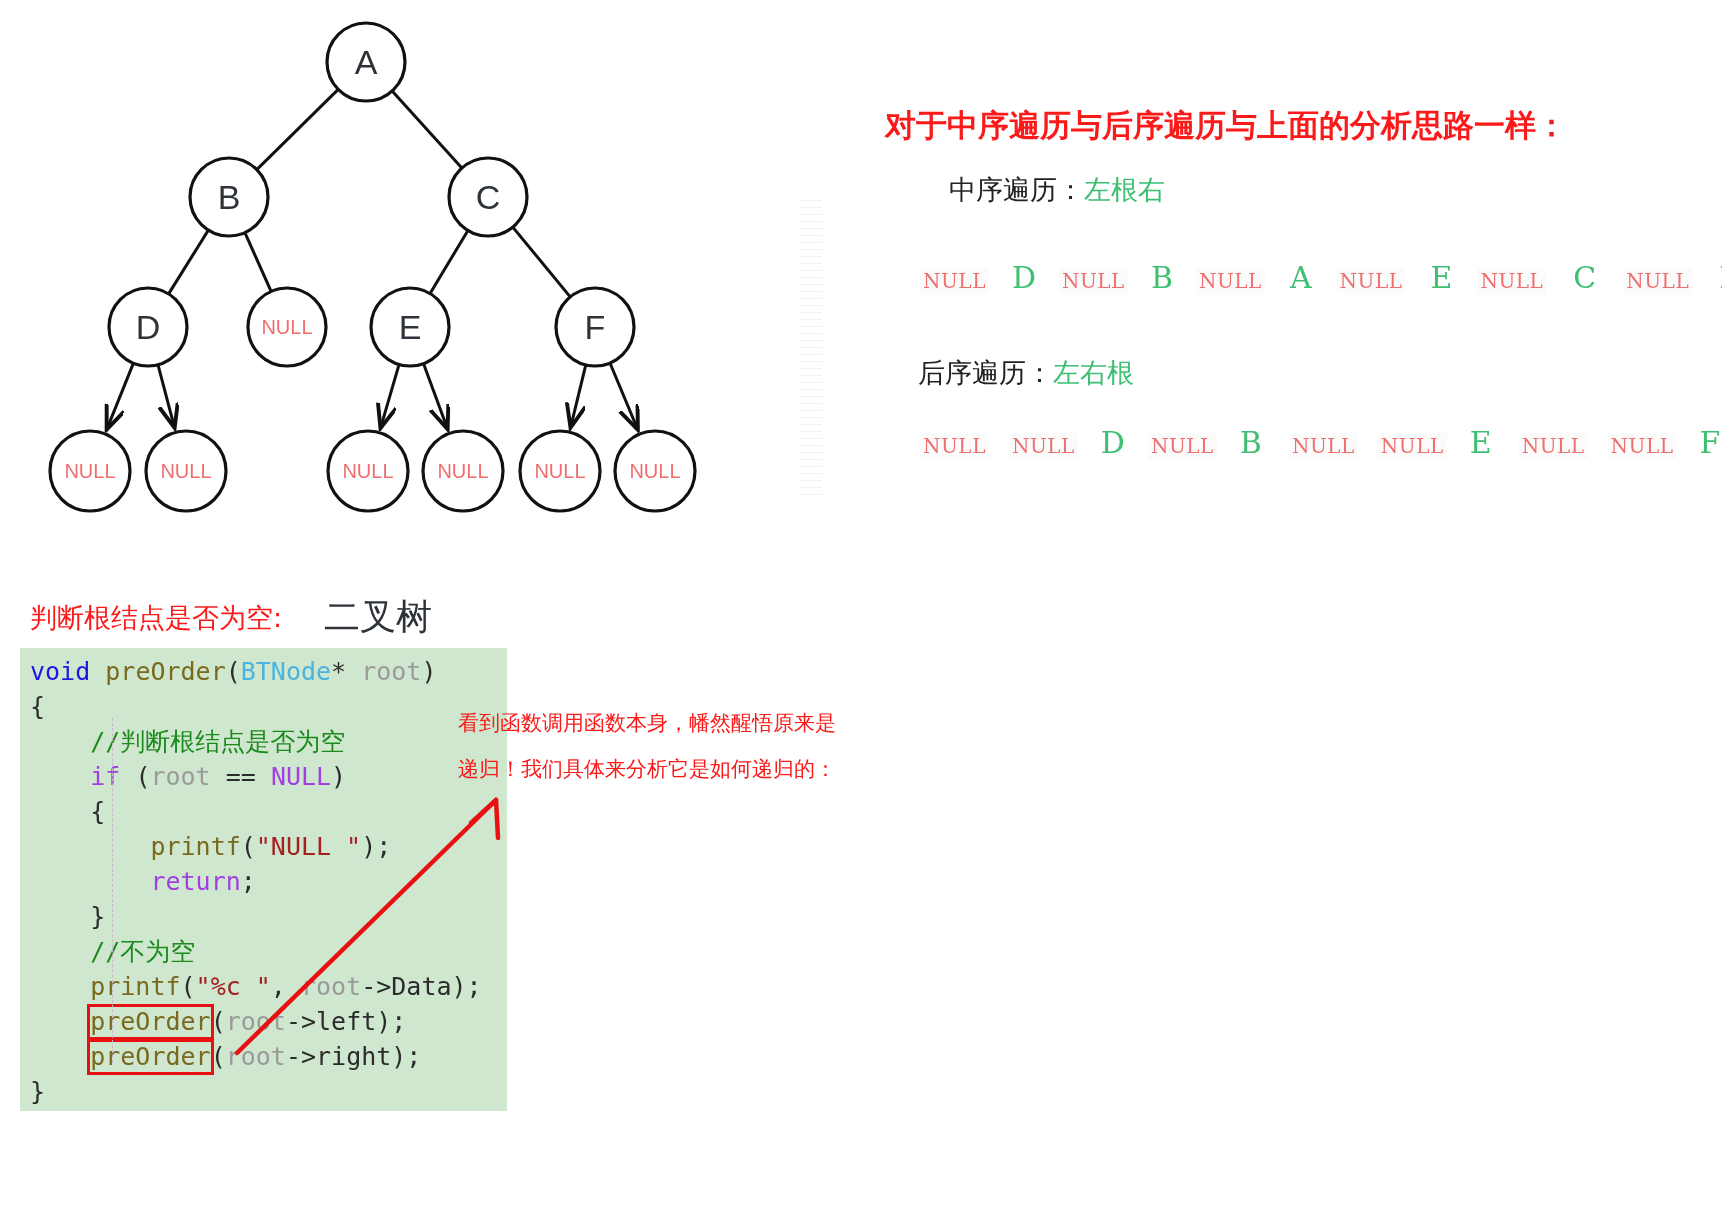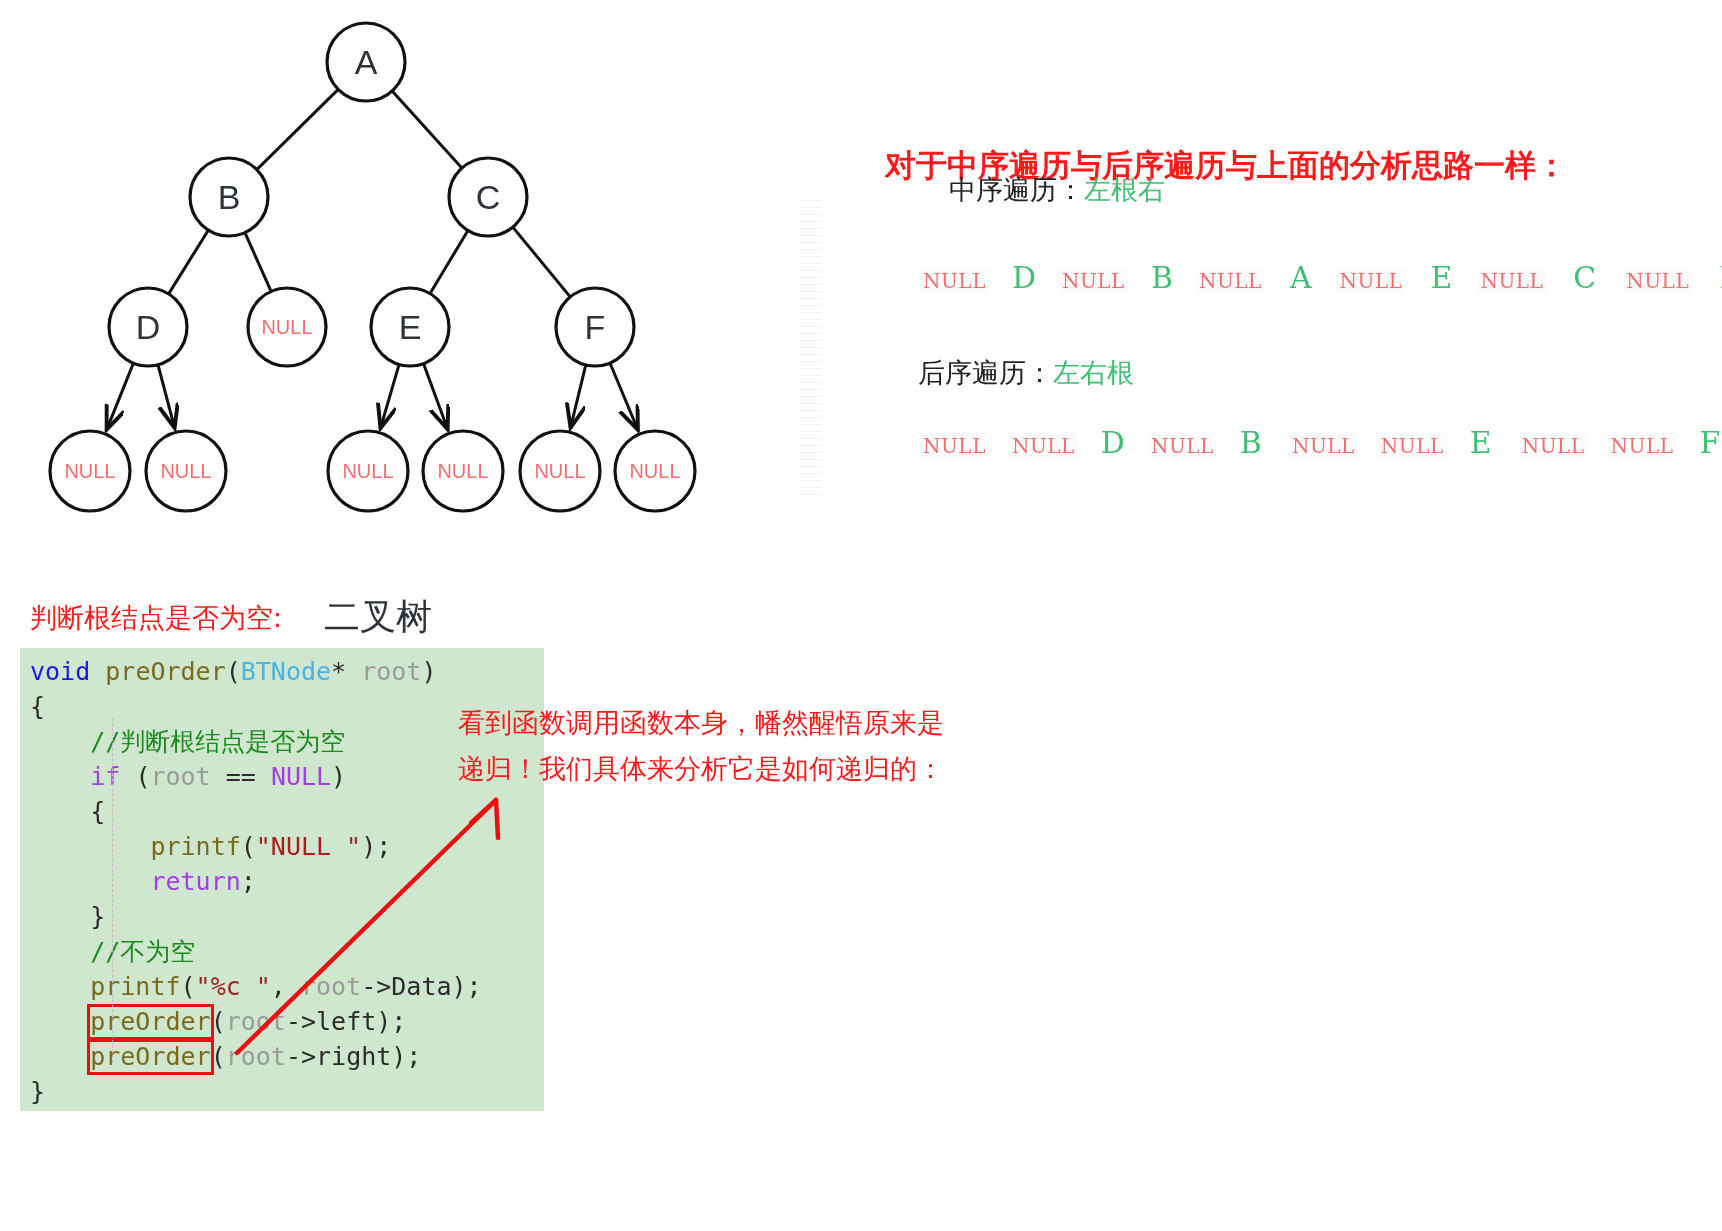--- a/index.html
+++ b/index.html
@@ -24,21 +24,20 @@
     font-family:"DejaVu Sans","Liberation Sans",sans-serif;
   }
 
   
   .right-panel{position:absolute;left:880px;top:95px;width:820px;}
   .rp-title{
     position:absolute;left:5px;top:10px;
     font-size:31px;font-weight:bold;color:#fa1a1a;
     white-space:nowrap;
     font-family:"DejaVu Sans","Liberation Sans",sans-serif;
-    margin-top:40px;
   }
   .rp-rowlabel{
     position:absolute;
     font-size:27px;color:#222;
     white-space:nowrap;
     font-family:"DejaVu Sans","Liberation Sans",sans-serif;
   }
   .rp-rowlabel .lbl-hint{color:#3fbf72;}
   .seq{
     position:absolute;
@@ -69,21 +68,21 @@
 
   
   .code-heading{
     position:absolute;left:30px;top:600px;
     font-size:27px;color:#fa1a1a;
     white-space:nowrap;
     font-family:"DejaVu Sans","Liberation Sans",sans-serif;
   }
   .code-box{
     position:absolute;left:20px;top:648px;
-    width:524px;height:463px;
+    width:487px;height:463px;
     background:#cfe7cf;
     font-family:"DejaVu Sans Mono","Liberation Mono",monospace;
     font-size:25px;
     line-height:35px;
     color:#2b2b2b;
     padding:6px 0 0 10px;
     box-sizing:border-box;
   }
   .code-line{white-space:pre;height:35px;}
   .k-type{color:#1a1ae6;}
@@ -103,21 +102,21 @@
   .guide{
     position:absolute;
     left:112px;top:718px;
     width:0;height:345px;
     border-left:1px dashed #c9b7c9;
   }
 
   
   .annot{
     position:absolute;left:458px;top:700px;
-    font-size:27px;color:#fa1a1a;line-height:46px;
+    font-size:21px;color:#fa1a1a;line-height:46px;
     white-space:nowrap;
     font-family:"DejaVu Sans","Liberation Sans",sans-serif;
   }
   #arrow-svg{position:absolute;left:0;top:0;pointer-events:none;}
 </style>
 </head>
 <body>
 
 <div class="stage">
 

